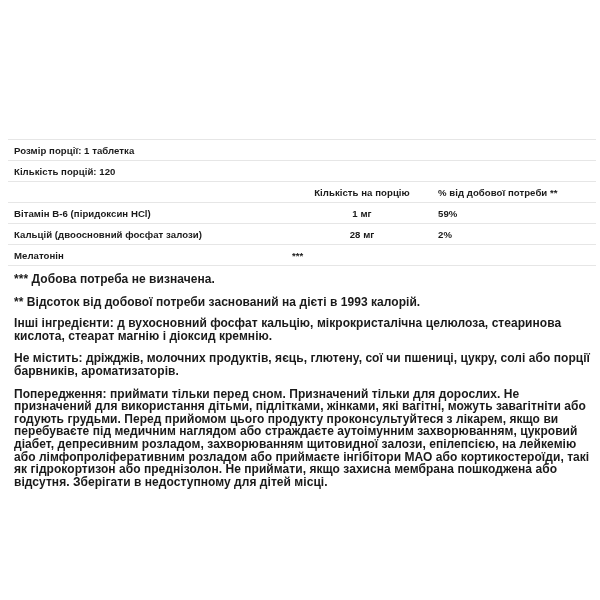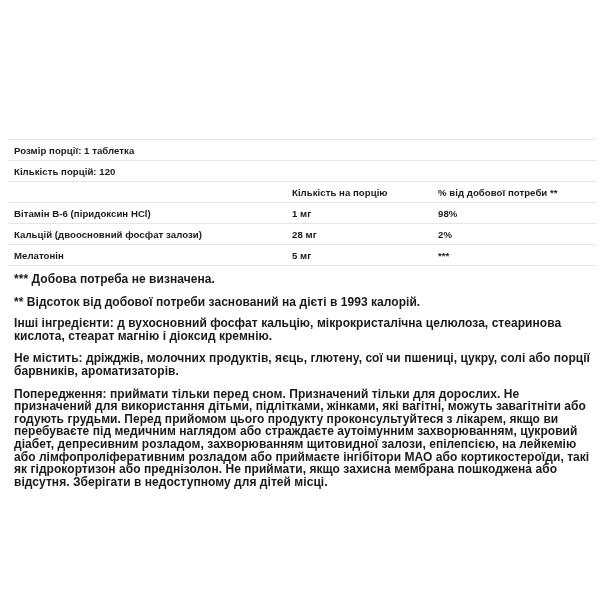--- a/index.html
+++ b/index.html
@@ -30,21 +30,21 @@
     .row {
       height: 20px;
       border-bottom: 1px solid #e6e6e6;
       display: flex;
       align-items: center;
       font-size: 9.6px;
       letter-spacing: 0.05px;
       white-space: nowrap;
     }
     .cell-name { width: 278px; padding-left: 6px; box-sizing: border-box; }
-    .cell-amt  { width: 146px; padding-left: 6px; box-sizing: border-box; }
+    .cell-amt  { width: 146px; padding-left: 6px; box-sizing: border-box; text-align: center; }
     .cell-dv   { flex: 1; padding-left: 6px; box-sizing: border-box; }
     .full { padding-left: 6px; }
 
     .notes {
       margin-left: 10px;
       width: 584px;
       font-size: 12px;
       line-height: 12.6px;
       letter-spacing: 0.05px;
     }
@@ -69,30 +69,29 @@
       <span class="full">Кількість порцій: 120</span>
     </div>
     <div class="row">
       <span class="cell-name"></span>
       <span class="cell-amt">Кількість на порцію</span>
       <span class="cell-dv">% від добової потреби **</span>
     </div>
     <div class="row">
       <span class="cell-name">Вітамін B-6 (піридоксин HCl)</span>
       <span class="cell-amt">1 мг</span>
-      <span class="cell-dv">98%</span>
+      <span class="cell-dv">59%</span>
     </div>
     <div class="row">
       <span class="cell-name">Кальцій (двоосновний фосфат залози)</span>
       <span class="cell-amt">28 мг</span>
       <span class="cell-dv">2%</span>
     </div>
     <div class="row">
       <span class="cell-name">Мелатонін</span>
-      <span class="cell-amt">5 мг</span>
       <span class="cell-dv">***</span>
     </div>
   </div>
 
   <div class="notes">
     <p class="n1">*** Добова потреба не визначена.</p>
     <p class="n2">** Відсоток від добової потреби заснований на дієті в 1993 калорій.</p>
     <p class="n3">Інші інгредієнти: д вухосновний фосфат кальцію, мікрокристалічна целюлоза, стеаринова кислота, стеарат магнію і діоксид кремнію.</p>
     <p class="n4">Не містить: дріжджів, молочних продуктів, яєць, глютену, сої чи пшениці, цукру, солі або порції барвників, ароматизаторів.</p>
     <p class="n5">Попередження: приймати тільки перед сном. Призначений тільки для дорослих. Не призначений для використання дітьми, підлітками, жінками, які вагітні, можуть завагітніти або годують грудьми. Перед прийомом цього продукту проконсультуйтеся з лікарем, якщо ви перебуваєте під медичним наглядом або страждаєте аутоімунним захворюванням, цукровий діабет, депресивним розладом, захворюванням щитовидної залози, епілепсією, на лейкемію або лімфопроліферативним розладом або приймаєте інгібітори МАО або кортикостероїди, такі як гідрокортизон або преднізолон. Не приймати, якщо захисна мембрана пошкоджена або відсутня. Зберігати в недоступному для дітей місці.</p>

